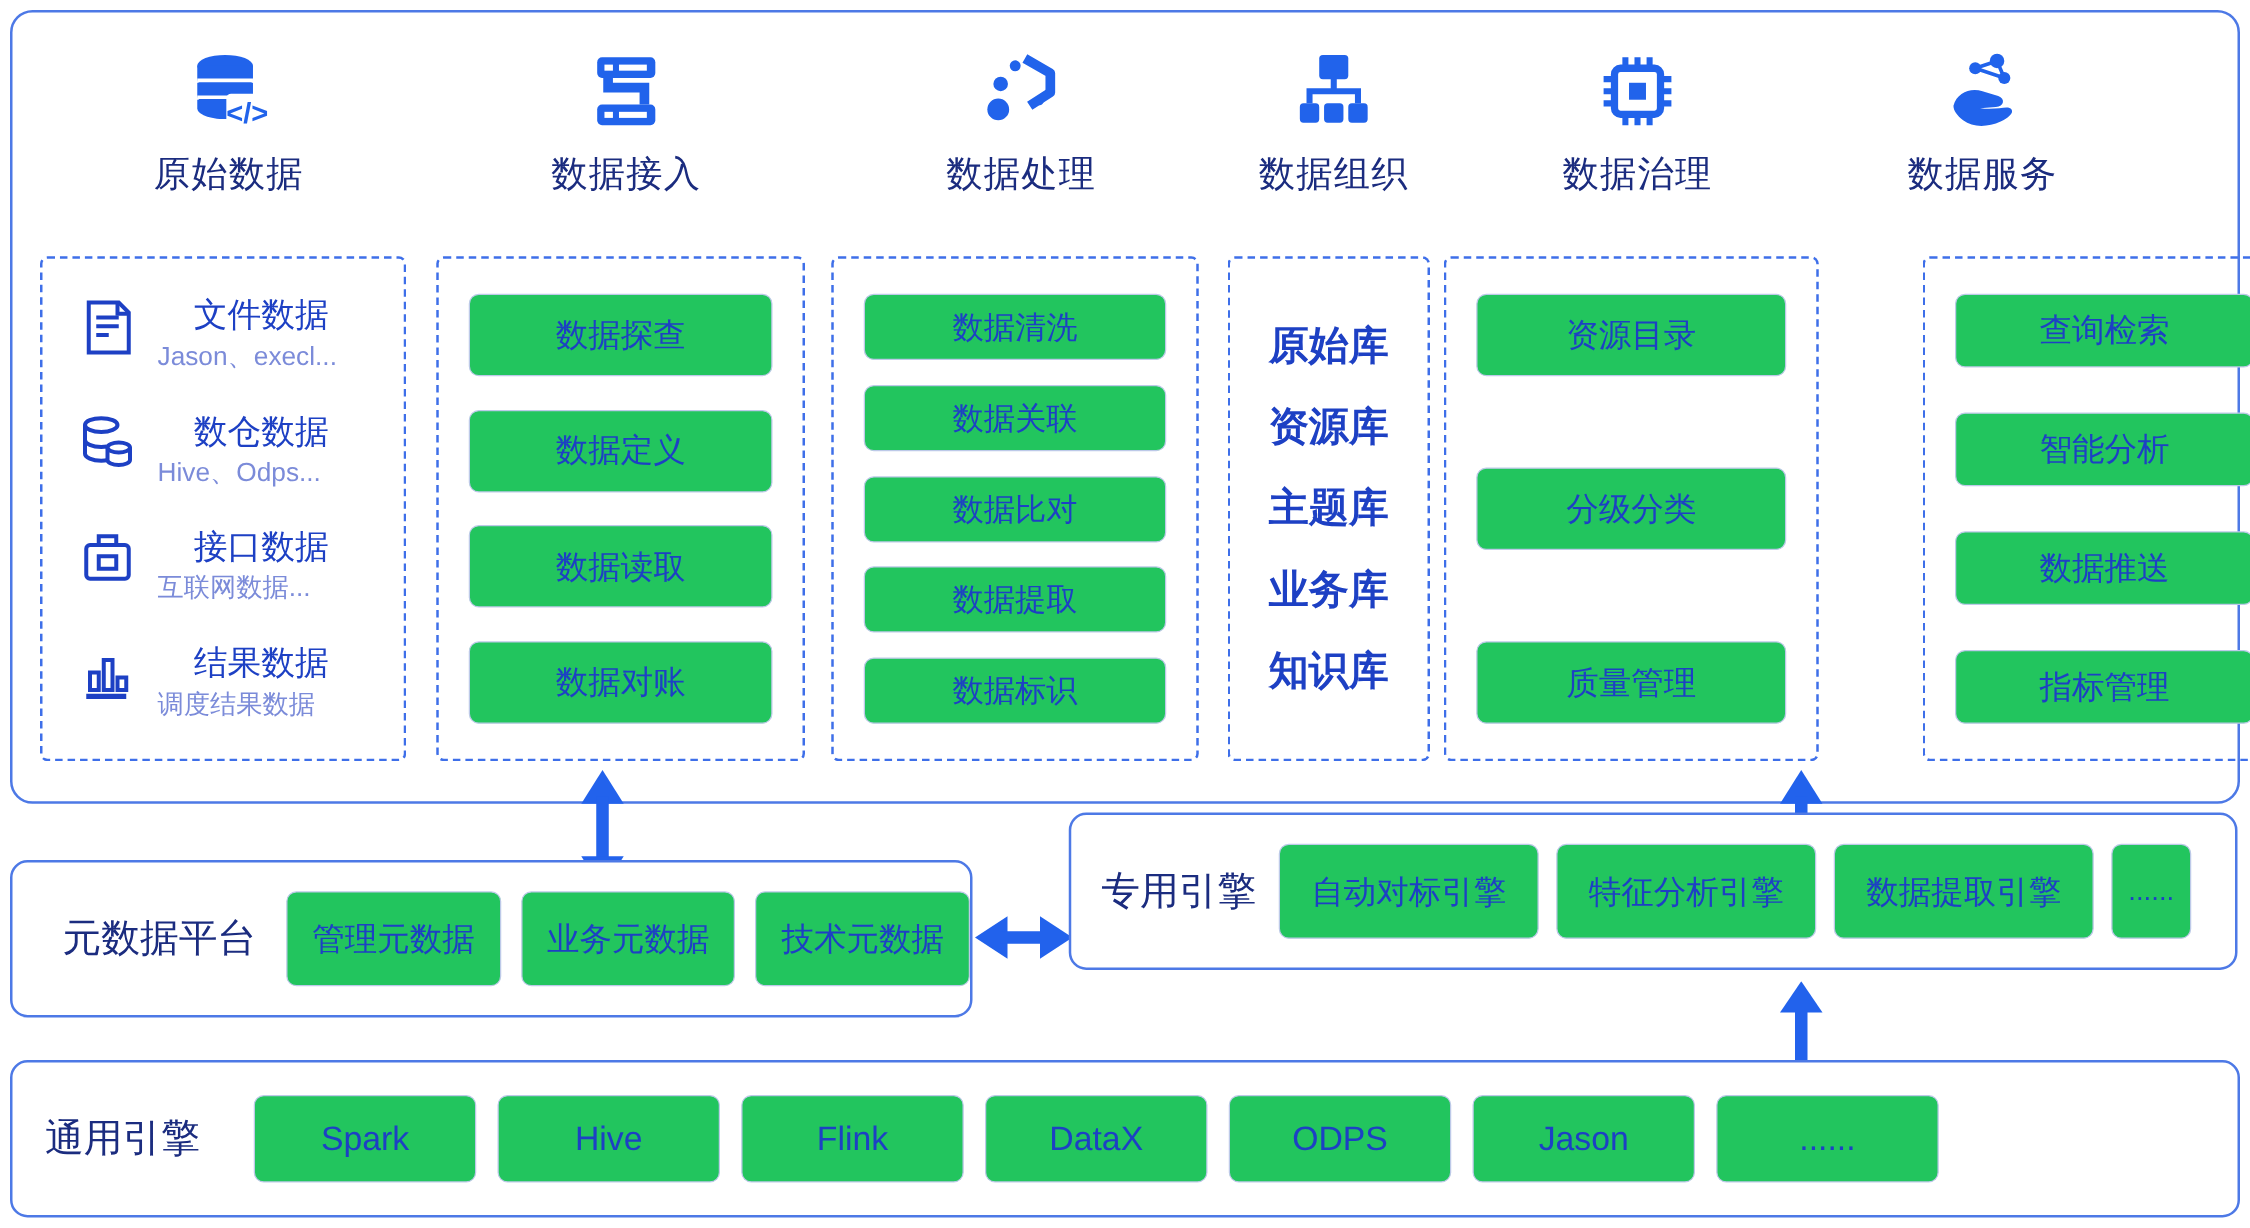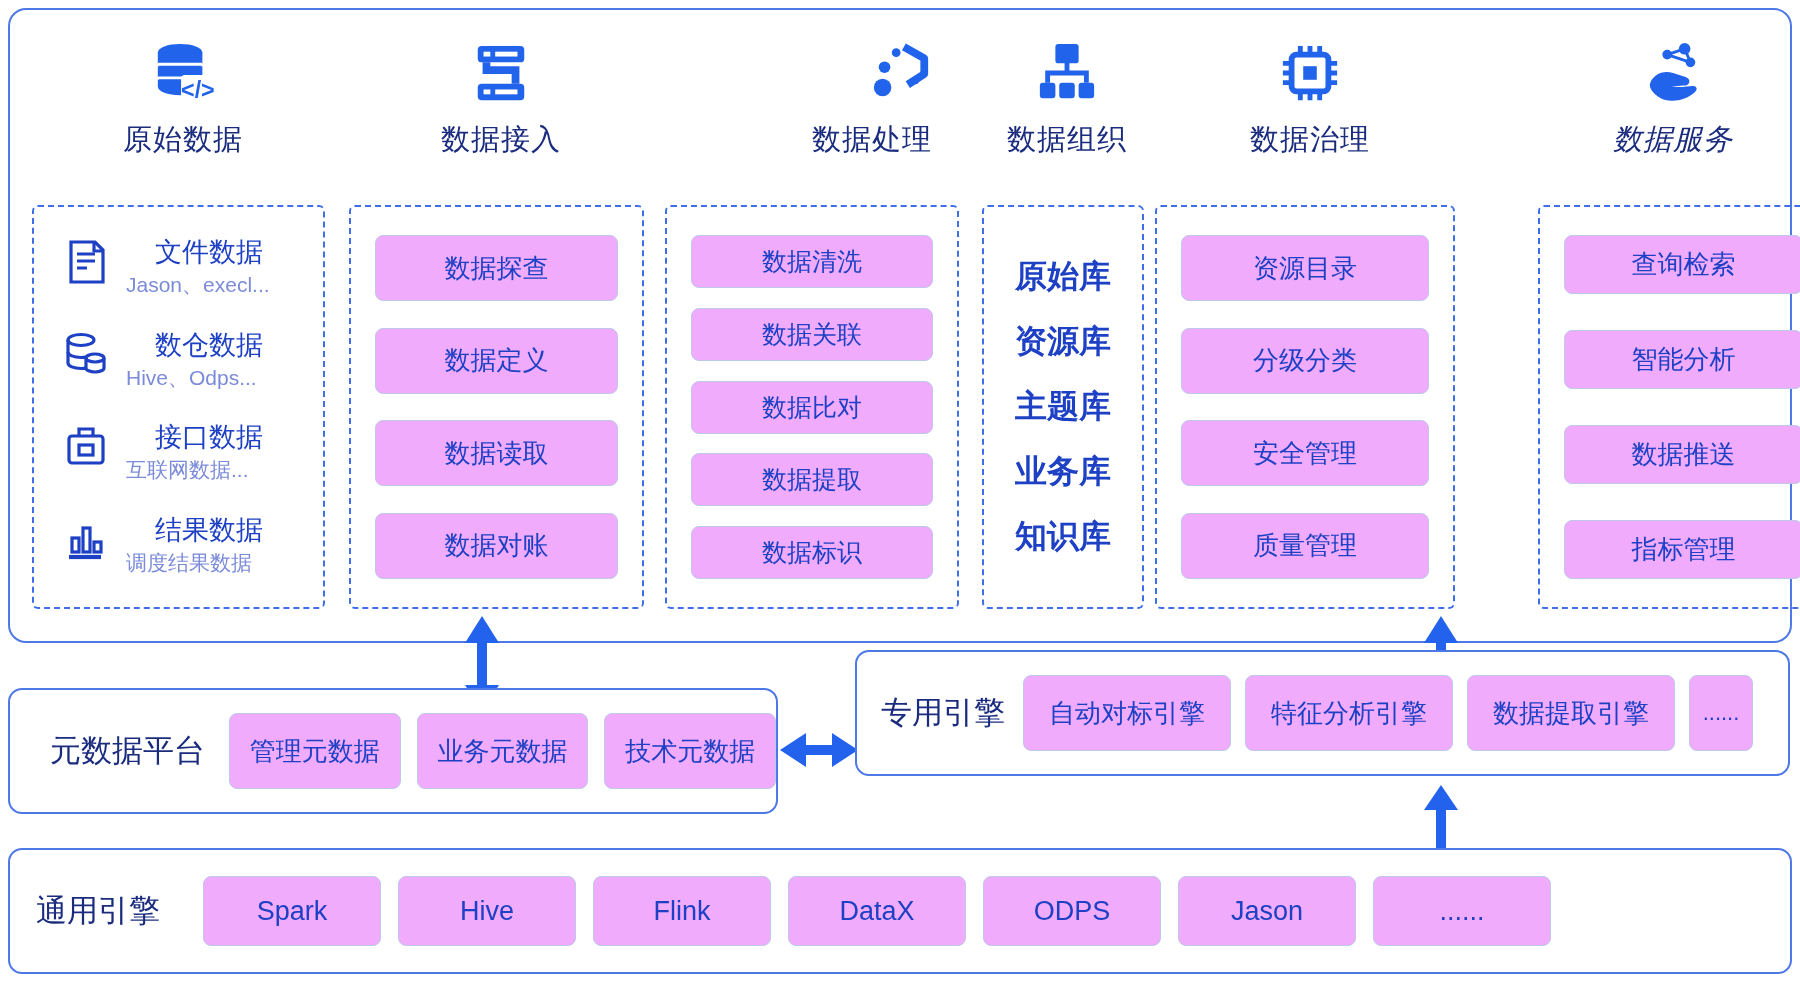--- a/index.html
+++ b/index.html
@@ -10,21 +10,21 @@
   .box{position:absolute;background:#fff;border:2px solid #4d79e6;box-sizing:border-box;}
   #top-box{left:8px;top:8px;width:1784px;height:635px;border-radius:18px;}
   
   .stage{position:absolute;top:28px;width:230px;display:flex;flex-direction:column;align-items:center;gap:16px;}
   .stage .icn{height:66px;display:flex;align-items:flex-end;justify-content:center;}
   .stage .lbl{font-size:29px;font-weight:500;color:#1b2c7f;letter-spacing:1px;white-space:nowrap;}
   
   .dashed{position:absolute;top:195px;height:404px;border:2px dashed #3e6fe9;border-radius:6px;box-sizing:border-box;}
   .chipcol{display:flex;flex-direction:column;justify-content:space-between;padding:28px 24px;}
   .chip{
-    background:#f0abfc;border:1.5px solid #bdc9e8;border-radius:8px;
+    background:#22c55e;border:1.5px solid #bdc9e8;border-radius:8px;
     color:#1d40c4;font-size:26px;display:flex;align-items:center;justify-content:center;
     box-sizing:border-box;white-space:nowrap;
   }
   .chip.h66{height:66px;}
   .chip.h53{height:53px;font-size:25px;}
   
   #col-raw{left:22px;width:293px;display:flex;flex-direction:column;justify-content:space-between;padding:30px 10px 30px 30px;box-sizing:border-box;}
   .raw-item{display:flex;gap:18px;align-items:flex-start;}
   .raw-item .ricn{flex:0 0 44px;padding-top:2px;}
   .raw-title{font-size:27px;font-weight:500;color:#1d40c4;line-height:30px;margin-left:29px;}
@@ -85,21 +85,21 @@
           <rect x="14" y="10" width="7" height="5"></rect>
             <rect x="26" y="10" width="23" height="5"></rect>
           <rect x="14" y="49" width="7" height="5"></rect>
             <rect x="26" y="49" width="23" height="5"></rect>
         </g>
       </svg>
     </span>
     <span class="lbl">数据接入</span>
   </div>
 
-  <div class="stage" style="left:692px;align-items:flex-end;">
+  <div class="stage" style="left:692px;">
     <span class="icn">
       <svg width="62" height="62" viewBox="0 0 64 64">
         <g fill="#2163eb">
           <circle cx="13" cy="47" r="9"></circle>
             <circle cx="15" cy="26" r="6"></circle>
             <circle cx="27" cy="11" r="4.5"></circle>
           <circle cx="47" cy="40" r="3.5"></circle>
             <circle cx="55" cy="33" r="3.5"></circle>
         </g>
         <path d="M35 5 L56 17 V33 L39 44" stroke="#2163eb" stroke-width="8" fill="none" stroke-linejoin="round"></path>
@@ -129,21 +129,21 @@
         <g stroke="#2163eb" stroke-width="5">
           <path d="M22 4 v10 M32 4 v10 M42 4 v10 M22 50 v10 M32 50 v10 M42 50 v10 M4 22 h10 M4 32 h10 M4 42 h10 M50 22 h10 M50 32 h10 M50 42 h10"></path>
         </g>
         <rect x="13" y="13" width="38" height="38" rx="5" fill="none" stroke="#2163eb" stroke-width="6"></rect>
         <rect x="25" y="25" width="14" height="14" fill="#2163eb"></rect>
       </svg>
     </span>
     <span class="lbl">数据治理</span>
   </div>
 
-  <div class="stage" style="left:1548px;font-style:italic;">
+  <div class="stage" style="left:1461px;">
     <span class="icn">
       <svg width="62" height="62" viewBox="0 0 64 64">
         <g stroke="#2163eb" stroke-width="3" fill="none">
             <path d="M26 13 L44 7 L50 21 L26 13"></path>
           </g>
         <g fill="#2163eb">
           <circle cx="26" cy="13" r="5"></circle>
             <circle cx="44" cy="7" r="6"></circle>
             <circle cx="50" cy="21" r="5"></circle>
           <path d="M8 44 c3 -11 14 -15 24 -12 l13 4 c6 2 5 9 -2 9 l-13 1 c15 2 23 -3 26 1 c2 3 -3 7 -9 10 c-11 5 -23 5 -31 -1 c-5 -4 -8 -8 -8 -12 z"></path>
@@ -230,21 +230,20 @@
     <span class="org-item">原始库</span>
     <span class="org-item">资源库</span>
     <span class="org-item">主题库</span>
     <span class="org-item">业务库</span>
     <span class="org-item">知识库</span>
   </div>
 
   <div class="dashed chipcol" style="left:1145px;width:300px;">
     <div class="chip h66">资源目录</div>
     <div class="chip h66">分级分类</div>
-    <div class="chip h66">安全管理</div>
     <div class="chip h66">质量管理</div>
   </div>
 
   <div class="dashed chipcol" style="left:1528px;width:291px;gap:36px;">
     <div class="chip h66">查询检索</div>
     <div class="chip h66">智能分析</div>
     <div class="chip h66">数据推送</div>
     <div class="chip h66">指标管理</div>
   </div>
 </div>

